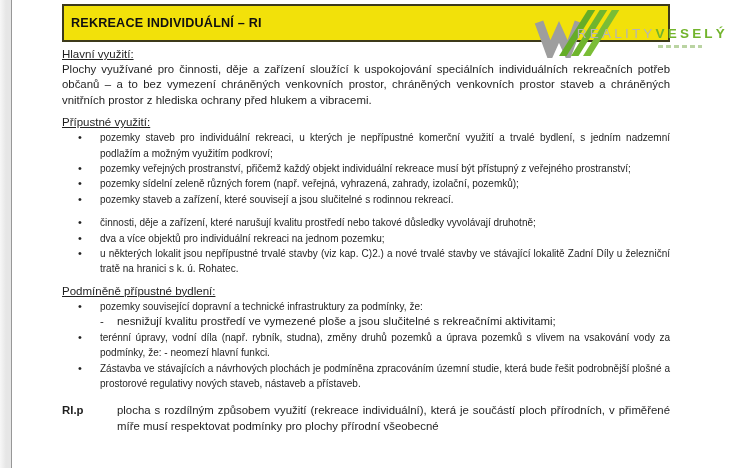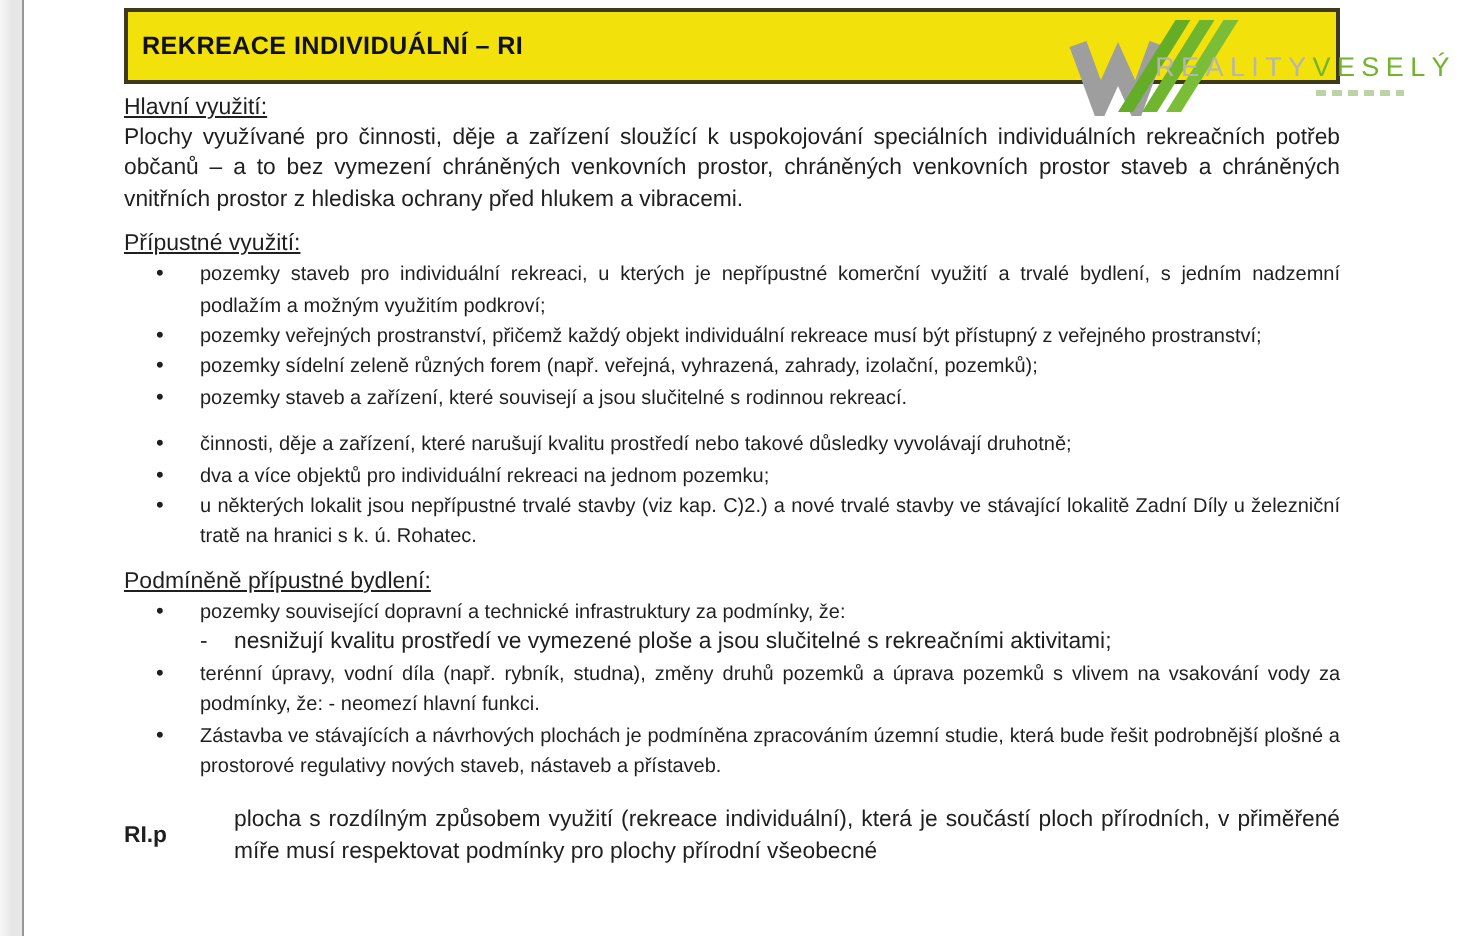--- a/index.html
+++ b/index.html
@@ -57,39 +57,39 @@
   .bullet-row .btext{
     flex:1;font-size:10px;line-height:15.4px;text-align:justify;
   }
   .sub-row{
     display:flex;align-items:flex-start;
     padding-left:38px;
   }
   .sub-row .mark{width:17px;flex:0 0 17px;font-size:11.4px;line-height:15.4px;}
   .sub-row .btext{flex:1;font-size:11.4px;line-height:15.4px;text-align:justify;}
   .definition{
-    display:flex;align-items:center;margin-top:12px;
+    display:flex;align-items:flex-start;margin-top:12px;
   }
   .definition .code{
     width:55px;flex:0 0 55px;font-weight:bold;font-size:11.4px;line-height:15.4px;
   }
   .definition .dtext{
     flex:1;font-size:11.4px;line-height:15.4px;text-align:justify;
   }
   
   .logo{
     position:absolute;top:6px;right:1px;width:160px;height:48px;z-index:3;
   }
   .logo-mark{position:absolute;left:-85px;top:2px;}
   .logo-text{
     position:absolute;right:0;top:20px;white-space:nowrap;
     font-size:13.5px;letter-spacing:3.2px;line-height:16px;
   }
   .logo-text .gray{color:var(--brand-gray);font-weight:500;}
-  .logo-text .green{color:var(--brand-green);font-weight:normal;margin-top:24px;}
+  .logo-text .green{color:var(--brand-green);font-weight:bold;margin-top:24px;}
   .logo-tagline{
     position:absolute;right:26px;top:39px;width:44px;height:2.5px;
     background:repeating-linear-gradient(90deg,#a9c98b 0 5px,rgba(0,0,0,0) 5px 8px);
     opacity:.8;
   }
 </style>
 </head>
 <body>
 
 <div class="scan-edge"></div>

